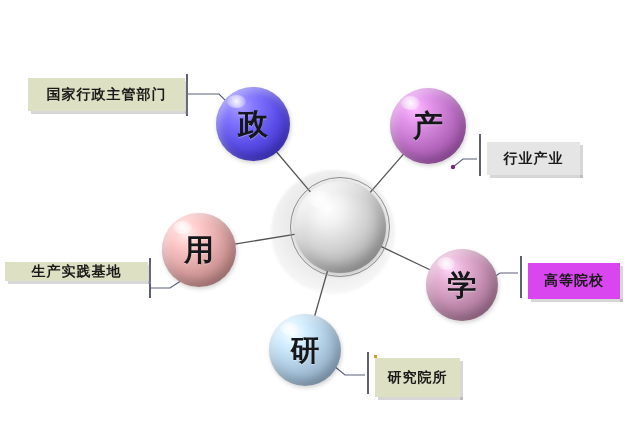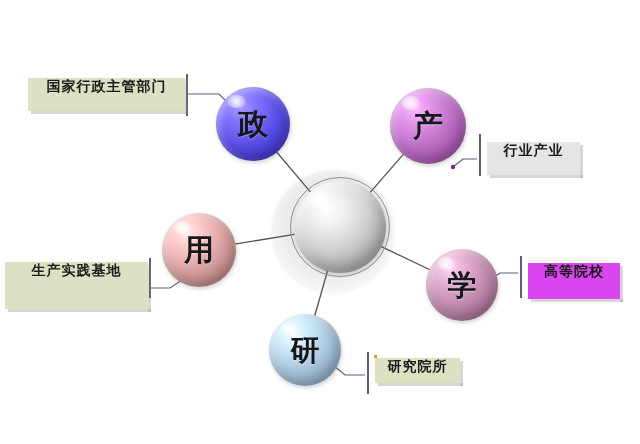--- a/index.html
+++ b/index.html
@@ -75,21 +75,21 @@
     border: 1.1px solid #8d8d8d;
     z-index: 4;
     pointer-events: none;
   }
 
   
   .label-box {
     position: absolute;
     box-sizing: border-box;
     display: flex;
-    align-items: flex-start;
+    align-items: center;
     justify-content: center;
     font-family: "Liberation Serif", "DejaVu Serif", serif;
     font-weight: 700;
     color: #1a1a1a;
     letter-spacing: 1px;
     white-space: nowrap;
   }
   .label-box .box-shadow-r {
     position: absolute;
     right: -3px;
@@ -157,28 +157,28 @@
         <div class="box-shadow-b"></div>
         <span>行业产业</span>
       </div>
       <div class="tick" style="left: 520px; top: 256px; height: 42px;"></div>
       <div class="label-box" style="left: 528px; top: 263px; width: 92px; height: 36px; background: #d946ef; color: rgb(26, 26, 26); font-size: 14px;">
         <div class="box-shadow-r"></div>
         <div class="box-shadow-b"></div>
         <span>高等院校</span>
       </div>
       <div class="tick" style="left: 367px; top: 352px; height: 42px;"></div>
-      <div class="label-box" style="left: 375px; top: 358px; width: 85px; height: 25px; background: rgb(221, 224, 194); color: rgb(26, 26, 26); font-size: 14px;">
+      <div class="label-box" style="left: 375px; top: 358px; width: 85px; height: 39px; background: rgb(221, 224, 194); color: rgb(26, 26, 26); font-size: 14px;">
         <div class="box-shadow-r"></div>
         <div class="box-shadow-b"></div>
         <div class="corner-dot" style="left: -1px; top: -3px;"></div>
         <span>研究院所</span>
       </div>
       <div class="tick" style="left: 149px; top: 258px; height: 40px;"></div>
-      <div class="label-box" style="left: 5px; top: 262px; width: 143px; height: 47px; background: rgb(221, 224, 194); color: rgb(26, 26, 26); font-size: 14px;">
+      <div class="label-box" style="left: 5px; top: 262px; width: 143px; height: 19px; background: rgb(221, 224, 194); color: rgb(26, 26, 26); font-size: 14px;">
         <div class="box-shadow-r"></div>
         <div class="box-shadow-b"></div>
         <span>生产实践基地</span>
       </div>
       <div class="sphere" style="left: 216px; top: 87px; width: 74px; height: 74px; background: radial-gradient(circle at 33% 27%, rgb(169, 156, 255) 0%, rgb(131, 118, 255) 20%, rgb(91, 78, 232) 52%, rgb(65, 52, 206) 80%, rgb(39, 26, 180) 100%); box-shadow: rgba(0, 0, 0, 0.22) -4px -6px 11px inset, rgba(255, 255, 255, 0.45) 3px 4px 9px inset, rgba(0, 0, 0, 0.18) 1px 2px 4px;">
         <div class="spec" style="left: 11.1px; top: 8.14px; width: 18.5px; height: 13.32px;"></div>
         <span class="glyph" style="font-size: 30px; color: rgb(22, 23, 27); text-shadow: rgba(255, 255, 255, 0.35) 0px 1px 1px;">政</span>
       </div>
       <div class="sphere" style="left: 390px; top: 88px; width: 76px; height: 76px; background: radial-gradient(circle at 33% 27%, rgb(255, 187, 255) 0%, rgb(227, 149, 236) 20%, rgb(187, 109, 196) 52%, rgb(161, 83, 170) 80%, rgb(135, 57, 144) 100%); box-shadow: rgba(0, 0, 0, 0.22) -4px -6px 11px inset, rgba(255, 255, 255, 0.45) 3px 4px 9px inset, rgba(0, 0, 0, 0.18) 1px 2px 4px;">
         <div class="spec" style="left: 11.4px; top: 8.36px; width: 19px; height: 13.68px;"></div>

